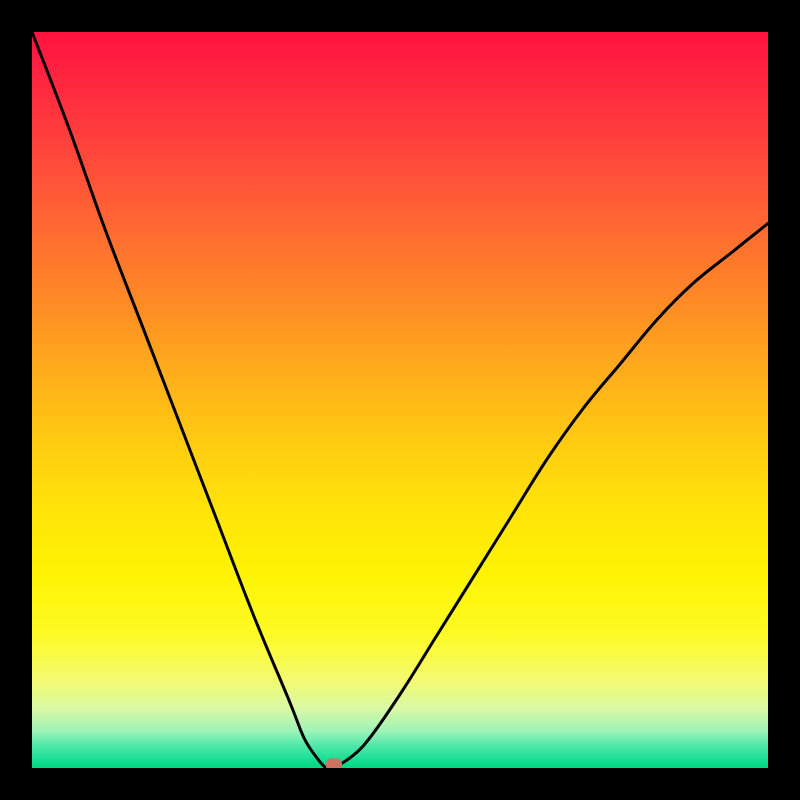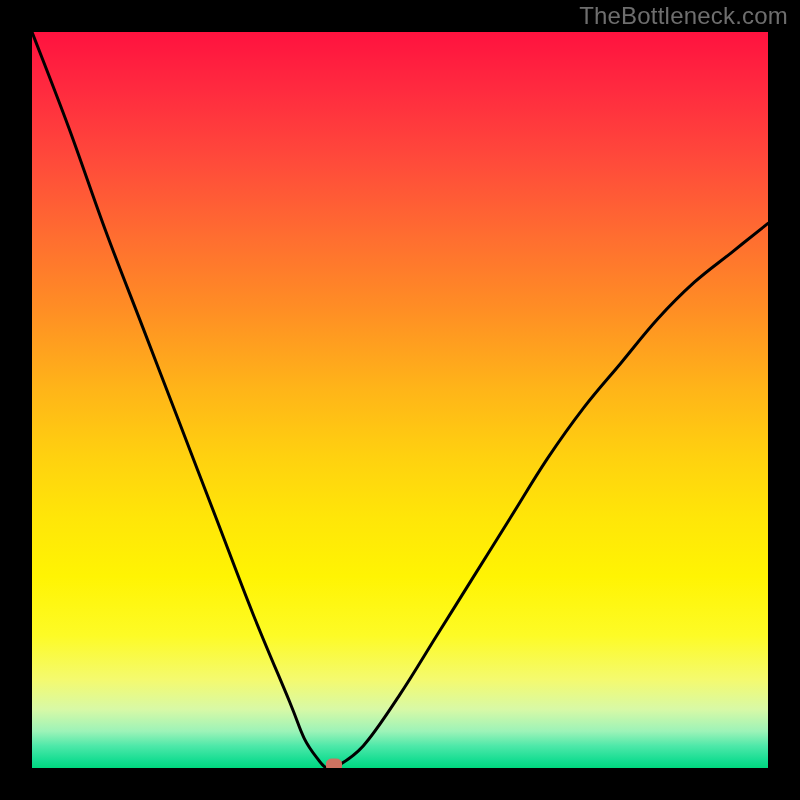--- a/index.html
+++ b/index.html
@@ -69,21 +69,20 @@
     border-radius: 6px / 5px;
     transform: translate(-50%, -50%);
     z-index: 5;
   }
 </style>
 </head>
 <body>
 
 <div class="frame">
 
-  <div class="watermark">TheBottleneck.com</div>
 
   <div class="plot-area">
 
     <svg class="curve" viewBox="0 0 736 736" preserveAspectRatio="none">
       <path id="curve-path" d="M 0.00 0.00 C 6.62 17.22, 23.55 59.91, 36.80 95.68 C 50.05 131.45, 60.35 162.95, 73.60 198.72 C 86.85 234.49, 97.15 259.96, 110.40 294.40 C 123.65 328.84, 133.95 355.64, 147.20 390.08 C 160.45 424.52, 170.75 451.32, 184.00 485.76 C 197.25 520.20, 207.55 548.32, 220.80 581.44 C 234.05 614.56, 248.33 647.24, 257.60 669.76 C 266.87 692.28, 267.02 695.96, 272.32 706.56 C 277.62 717.16, 283.07 723.34, 287.04 728.64 C 291.01 733.94, 291.75 734.68, 294.40 736.00 C 297.05 737.32, 295.14 739.97, 301.76 736.00 C 308.38 732.03, 319.28 727.17, 331.20 713.92 C 343.12 700.67, 354.75 682.27, 368.00 662.40 C 381.25 642.53, 391.55 624.72, 404.80 603.52 C 418.05 582.32, 428.35 565.84, 441.60 544.64 C 454.85 523.44, 465.15 506.96, 478.40 485.76 C 491.65 464.56, 501.95 446.75, 515.20 426.88 C 528.45 407.01, 538.75 392.58, 552.00 375.36 C 565.25 358.14, 575.55 347.10, 588.80 331.20 C 602.05 315.30, 612.35 301.61, 625.60 287.04 C 638.85 272.47, 649.15 262.16, 662.40 250.24 C 675.65 238.32, 685.95 231.40, 699.20 220.80 C 712.45 210.20, 729.38 196.66, 736.00 191.36" fill="none" stroke="#000" stroke-width="3" stroke-linecap="round" stroke-linejoin="round"></path>
     </svg>
 
     <div id="marker-dot" class="marker" style="left: 301.76px; top: 733px; background: rgb(206, 115, 97);"></div>
 
   </div>

